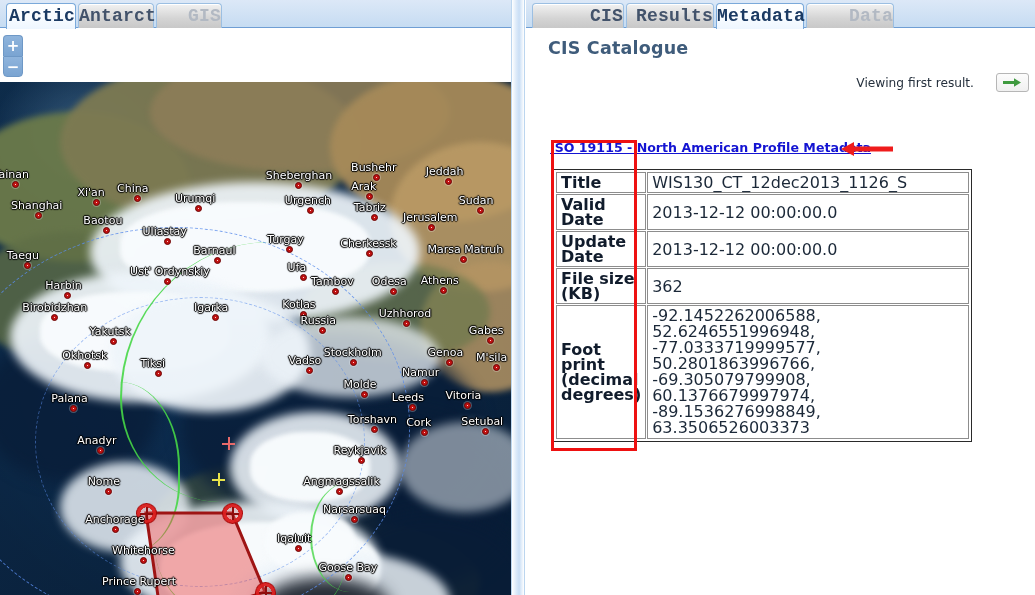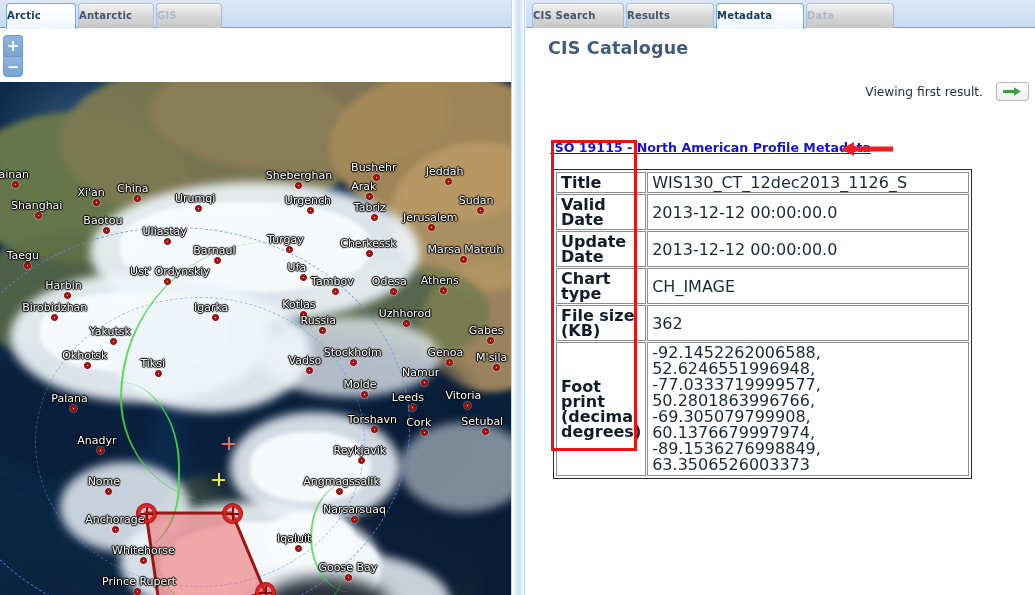--- a/index.html
+++ b/index.html
@@ -22,25 +22,26 @@
     background: linear-gradient(to bottom,#dce8f7 0%, #c6dcf2 100%);
     border-bottom: 1px solid #6f9ed4;
   }
   #left-panel .tabstrip { width: 511px; }
   .tab {
     position: absolute; top: 3px; height: 25px;
     border: 1px solid #9cbfe2;
     border-bottom: none;
     border-radius: 4px 4px 0 0;
     background: linear-gradient(to bottom,#f2f2f2 0%, #d4d4d4 60%, #c8c8c8 100%);
-    font-size: 10px; font-weight: bold; color: #43536b;
-    line-height: 24px; text-align: left;
+    font-size: 18px; font-weight: bold; color: #43536b;
+    line-height: 24px; text-align: right;
     letter-spacing: .2px;
     cursor: pointer;
     box-shadow: inset 0 1px 0 #fff;
+    font-family: Liberation Mono, monospace;
   }
   .tab.active {
     background: linear-gradient(to bottom,#ffffff 0%, #f7fbff 60%, #eef6ff 100%);
     color: #1b3a63; height: 26px; top: 3px;
     border-color: #7aa9da;
     z-index: 5;
   }
   .tab.disabled { color: #b2b9c3; }
 
   
@@ -141,22 +142,22 @@
     position:absolute; left:526px; top:0; width:509px; height:595px; background:#fff;
   }
   #right-panel .tabstrip { width: 509px; }
   #right-content { position:absolute; left:0; top:28px; width:509px; height:567px; background:#fff; padding: 0; }
 
   #page-title {
     position:absolute; left:22px; top:10px;
     font-size:17.5px; font-weight:bold; color:#3f5c7b; letter-spacing:.2px;
   }
   #viewing-row {
-    position:absolute; right:6px; top:54px;
-    display:flex; align-items:center; gap:13px;
+    position:absolute; right:6px; top:45px;
+    display:flex; align-items:center; gap:22px;
   }
   #viewing-text { font-size:12.2px; color:#25303d; }
   #next-btn {
     width:33px; height:19px; border:1px solid #b6b6b6; border-radius:3px;
     background: linear-gradient(to bottom,#fcfcfc,#f0f0f0);
     display:flex; align-items:center; justify-content:center; cursor:pointer;
   }
   #next-btn svg { display:block; }
 
   #meta-link {
@@ -543,24 +544,20 @@
               </tr>
               <tr>
                 <td class="k">Valid Date</td>
                 <td class="v">2013-12-12 00:00:00.0</td>
               </tr>
               <tr>
                 <td class="k">Update Date</td>
                 <td class="v">2013-12-12 00:00:00.0</td>
               </tr>
               <tr>
-                <td class="k">Chart type</td>
-                <td class="v">CH_IMAGE</td>
-              </tr>
-              <tr>
                 <td class="k">File size (KB)</td>
                 <td class="v">362</td>
               </tr>
               <tr>
                 <td class="k">Foot print (decimal degrees)</td>
                 <td class="v multi">-92.1452262006588, 52.6246551996948,
 -77.0333719999577, 50.2801863996766,
 -69.305079799908, 60.1376679997974,
 -89.1536276998849, 63.3506526003373</td>
               </tr>

